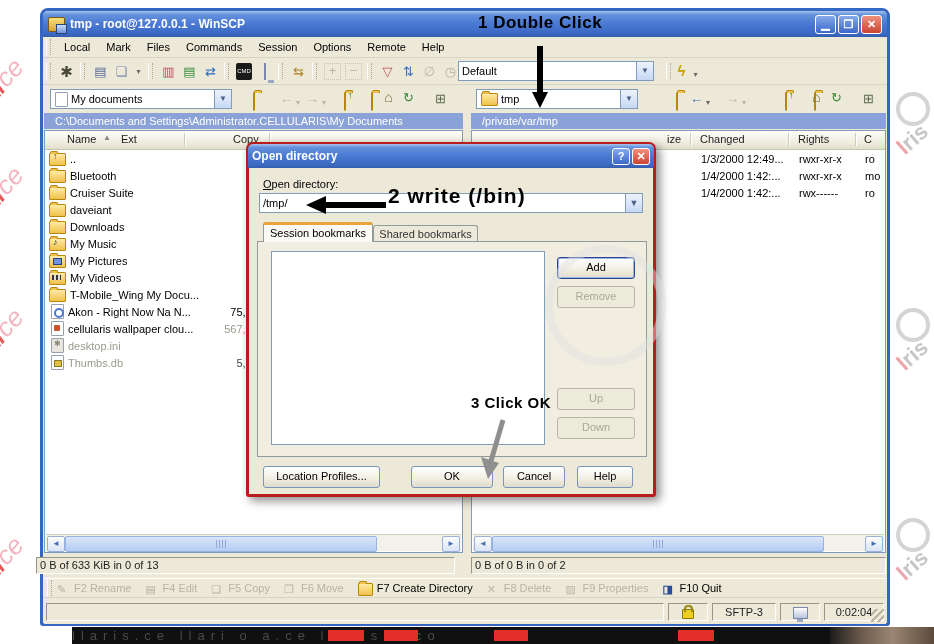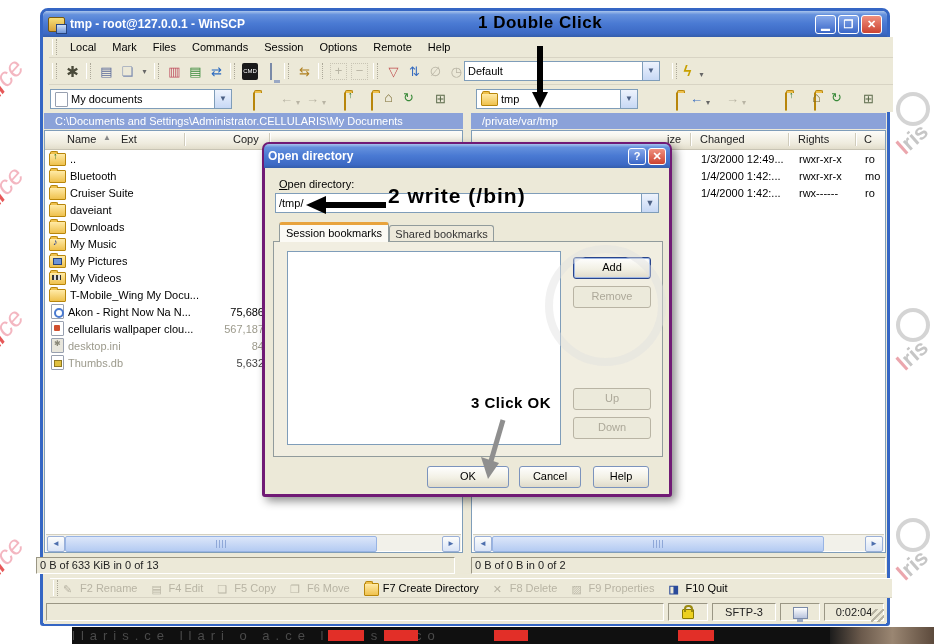--- a/index.html
+++ b/index.html
@@ -11,21 +11,21 @@
   .titlebar{left:43px;top:11px;width:844px;height:26px;border-radius:5px 5px 0 0;box-sizing:border-box;
        background:linear-gradient(180deg,#a8c4ec 0%,#6591dd 14%,#4a7ad3 48%,#3c69c4 86%,#345dab 100%);
        display:flex;align-items:center;padding:0 5px;color:#fff;font-weight:bold;font-size:12px;}
   .appicon{width:15px;height:13px;background:linear-gradient(#f7e07a,#d9a43c);border:1px solid #7a5a10;border-radius:2px;position:relative;margin-right:5px;}
   .appicon::after{content:"";position:absolute;right:-3px;bottom:-3px;width:9px;height:8px;background:linear-gradient(#cfe0f8,#6d94d8);border:1px solid #27447e;}
   .winbtn{width:21px;height:19px;box-sizing:border-box;border:1px solid #fff;border-radius:3px;margin-left:2px;
        color:#fff;font-size:11px;line-height:16px;text-align:center;font-weight:bold;}
   .btn-blue{background:linear-gradient(#87a9ea,#3a67c8);}
   .btn-red{background:linear-gradient(#f0907e,#cc4331);}
   
-  .bar{background:#ece9d8;border-bottom:1px solid #d8d4c4;box-sizing:border-box;display:flex;align-items:center;font-size:11px;margin-left:6px;}
+  .bar{background:#ece9d8;border-bottom:1px solid #d8d4c4;box-sizing:border-box;display:flex;align-items:center;font-size:11px;}
   .grip{width:3px;height:16px;border-left:1px solid #fff;border-right:1px dotted #aca899;margin:0 5px 0 3px;}
   .menuitem{padding:2px 8px;color:#000;}
   .i{display:inline-block;width:17px;height:17px;line-height:17px;text-align:center;font-size:13px;margin:0 2px;}
   .dis{color:#b8b4a4 !important;}
   .combo{box-sizing:border-box;background:#fff;border:1px solid #7f9db9;height:20px;display:flex;align-items:center;font-size:11px;padding-left:3px;}
   .combo .cval{flex:1;white-space:nowrap;overflow:hidden;}
   .dropbtn{width:16px;height:100%;background:linear-gradient(#eef3fd,#c7d8f5);border-left:1px solid #7f9db9;
        color:#4d6185;font-size:8px;line-height:18px;text-align:center;}
   .pathbar{background:#8ba2d9;color:#fff;font-size:11px;line-height:16px;padding-left:11px;white-space:nowrap;overflow:hidden;box-sizing:border-box;}
   
@@ -61,22 +61,22 @@
   .fico{width:13px;height:11px;margin-right:4px;flex:none;}
   .sbcell{position:absolute;top:2px;height:18px;box-sizing:border-box;border:1px solid;border-color:#9a9684 #fff #fff #9a9684;
         font-size:11px;color:#222;display:flex;align-items:center;justify-content:center;}
   .lock{width:10px;height:8px;background:#ecd020;border:1px solid #8a7a00;border-radius:1px;position:relative;margin-top:4px;}
   .lock::before{content:"";position:absolute;top:-5px;left:1px;width:5px;height:5px;border:2px solid #9a8a10;border-bottom:none;border-radius:4px 4px 0 0;}
   .pcico{width:13px;height:10px;background:linear-gradient(#fff,#b9c4dd);border:1px solid #7a8aa8;position:relative;margin-top:2px;}
   .pcico::after{content:"";position:absolute;left:3px;bottom:-4px;width:6px;height:3px;background:#9aa8c4;}
   .gripcorner{position:absolute;right:2px;bottom:2px;width:13px;height:13px;
         background:repeating-linear-gradient(135deg,transparent 0 3px,#b8b4a4 3px 5px);}
   
-  .dialog{left:262px;top:142px;width:410px;height:355px;box-sizing:border-box;background:#ece9d8;
-        border:3px solid #701a75;border-radius:7px 7px 3px 3px;box-shadow:4px 4px 10px rgba(0,0,0,.45);z-index:40;}
+  .dialog{left:246px;top:142px;width:410px;height:355px;box-sizing:border-box;background:#ece9d8;
+        border:3px solid #b91c1c;border-radius:7px 7px 3px 3px;box-shadow:4px 4px 10px rgba(0,0,0,.45);z-index:40;}
   .dtitle{position:absolute;left:-1px;top:-1px;width:406px;height:24px;border-radius:5px 5px 0 0;box-sizing:border-box;
         background:linear-gradient(180deg,#a8c4ec 0%,#6591dd 14%,#4a7ad3 48%,#3c69c4 86%,#345dab 100%);
         display:flex;align-items:center;color:#fff;font-weight:bold;font-size:12px;padding:0 4px;}
   .dlabel{position:absolute;left:14px;top:33px;font-size:11px;color:#000;}
   .dlabel::first-letter{text-decoration:underline;}
   .xpbtn{box-sizing:border-box;background:linear-gradient(#fefefe,#f2f0e4 55%,#dfdaca);border:1px solid #7b93bd;border-radius:3px;
         font-size:11px;color:#000;text-align:center;line-height:19px;}
   .xpbtn.focusring{border-color:#29458c;box-shadow:inset 0 0 0 1px #9db6e4;}
   .xpbtn.off{color:#aca899;border-color:#b9b4a4;background:#eceadb;}
   .tab{position:absolute;box-sizing:border-box;font-size:11px;text-align:center;border:1px solid #919b9c;border-bottom:none;border-radius:3px 3px 0 0;}
@@ -380,20 +380,21 @@
       <span class="dropbtn" style="font-size:9px;">▼</span>
     </div>
     <div class="tab active" style="left:14px;top:77px;width:110px;height:20px;line-height:17px;">Session bookmarks</div>
     <div class="tab idle" style="left:124px;top:80px;width:105px;height:17px;line-height:16px;">Shared bookmarks</div>
     <div style="position:absolute;left:8px;top:96px;width:388px;height:214px;border:1px solid #919b9c;background:#f1eee1;"></div>
     <div style="position:absolute;left:22px;top:106px;width:272px;height:192px;background:#fff;border:1px solid #7f9db9;"></div>
     <div class="xpbtn focusring" style="position:absolute;left:308px;top:112px;width:78px;height:22px;">Add</div>
     <div class="xpbtn off" style="position:absolute;left:308px;top:141px;width:78px;height:22px;">Remove</div>
     <div class="xpbtn off" style="position:absolute;left:308px;top:243px;width:78px;height:22px;">Up</div>
     <div class="xpbtn off" style="position:absolute;left:308px;top:272px;width:78px;height:22px;">Down</div>
+    <div class="xpbtn" style="position:absolute;left:14px;top:321px;width:117px;height:22px;">Location Profiles...</div>
     <div class="xpbtn" style="position:absolute;left:162px;top:321px;width:82px;height:22px;">OK</div>
     <div class="xpbtn" style="position:absolute;left:254px;top:321px;width:62px;height:22px;">Cancel</div>
     <div class="xpbtn" style="position:absolute;left:328px;top:321px;width:56px;height:22px;">Help</div>
   </div>
 
   
   <div class="anno" style="left:478px;top:13px;font-size:17px;">1  Double Click</div>
   <div class="anno" style="left:388px;top:184px;font-size:21px;letter-spacing:1px;z-index:62;">2 write (/bin)</div>
   <div class="anno" style="left:471px;top:394px;font-size:15px;z-index:62;">3 Click OK</div>
   <svg class="abs" style="left:0;top:0;z-index:60;pointer-events:none;" width="934" height="644">

